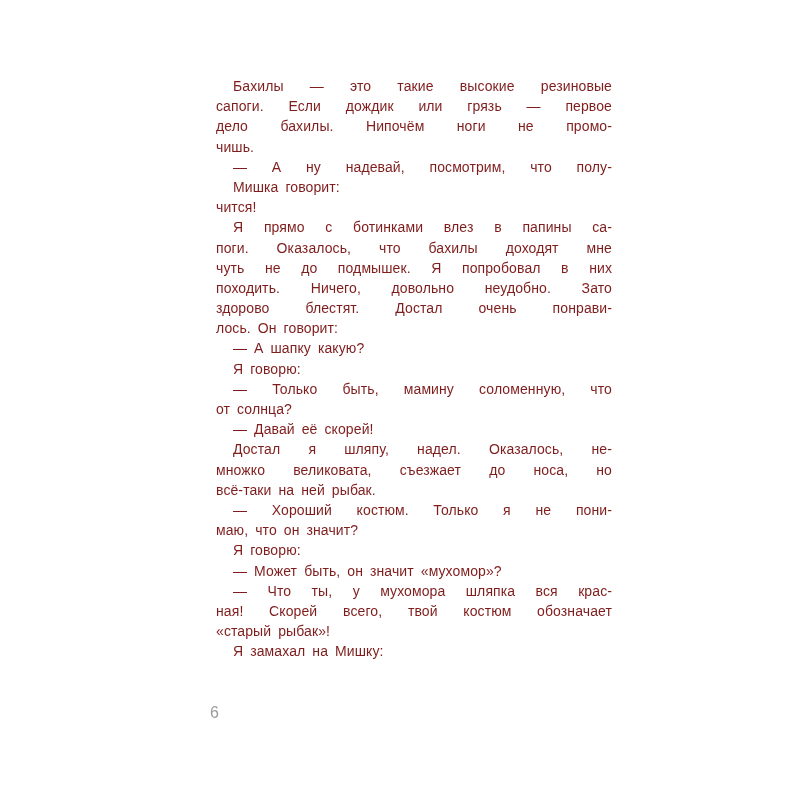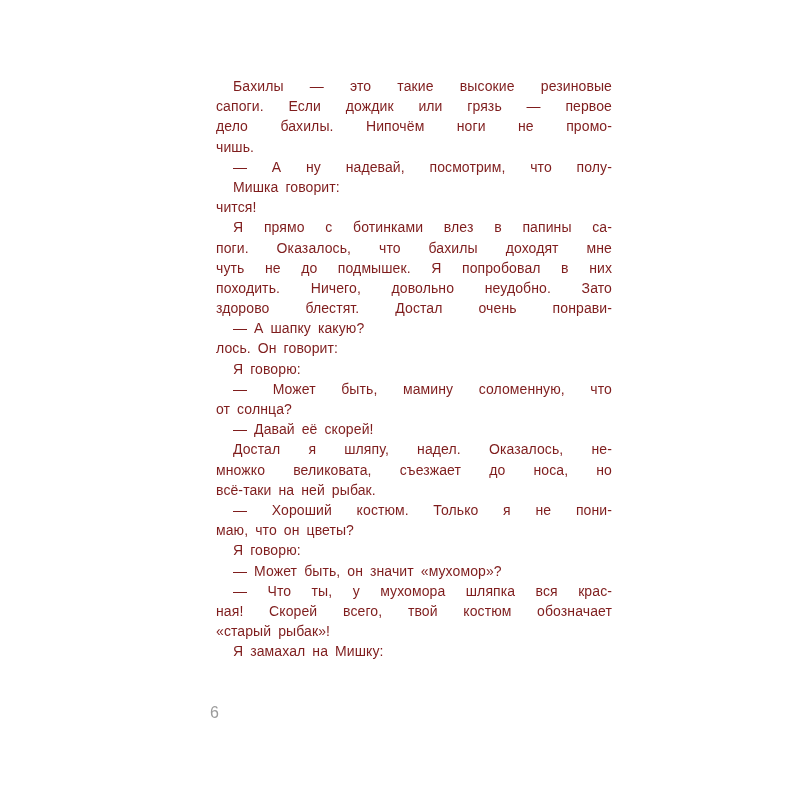--- a/index.html
+++ b/index.html
@@ -59,31 +59,31 @@
       <div class="line just">дело бахилы. Нипочём ноги не промо-</div>
       <div class="line">чишь.</div>
       <div class="line just ind">— А ну надевай, посмотрим, что полу-</div>
       <div class="line ind">Мишка говорит:</div>
       <div class="line">чится!</div>
       <div class="line just ind">Я прямо с ботинками влез в папины са-</div>
       <div class="line just">поги. Оказалось, что бахилы доходят мне</div>
       <div class="line just">чуть не до подмышек. Я попробовал в них</div>
       <div class="line just">походить. Ничего, довольно неудобно. Зато</div>
       <div class="line just">здорово блестят. Достал очень понрави-</div>
+      <div class="line">лось. Он говорит:</div>
       <div class="line ind">— А шапку какую?</div>
-      <div class="line">лось. Он говорит:</div>
       <div class="line ind">Я говорю:</div>
-      <div class="line just ind">— Может быть, мамину соломенную, что</div>
+      <div class="line just ind">— Только быть, мамину соломенную, что</div>
       <div class="line">от солнца?</div>
       <div class="line ind">— Давай её скорей!</div>
       <div class="line just ind">Достал я шляпу, надел. Оказалось, не-</div>
       <div class="line just">множко великовата, съезжает до носа, но</div>
       <div class="line">всё-таки на ней рыбак.</div>
       <div class="line just ind">— Хороший костюм. Только я не пони-</div>
-      <div class="line">маю, что он цветы?</div>
+      <div class="line">маю, что он значит?</div>
       <div class="line ind">Я говорю:</div>
       <div class="line ind">— Может быть, он значит «мухомор»?</div>
       <div class="line just ind">— Что ты, у мухомора шляпка вся крас-</div>
       <div class="line just">ная! Скорей всего, твой костюм обозначает</div>
       <div class="line">«старый рыбак»!</div>
       <div class="line ind">Я замахал на Мишку:</div>
     </div>
   <div class="page-number">6</div>
 </div>
 

